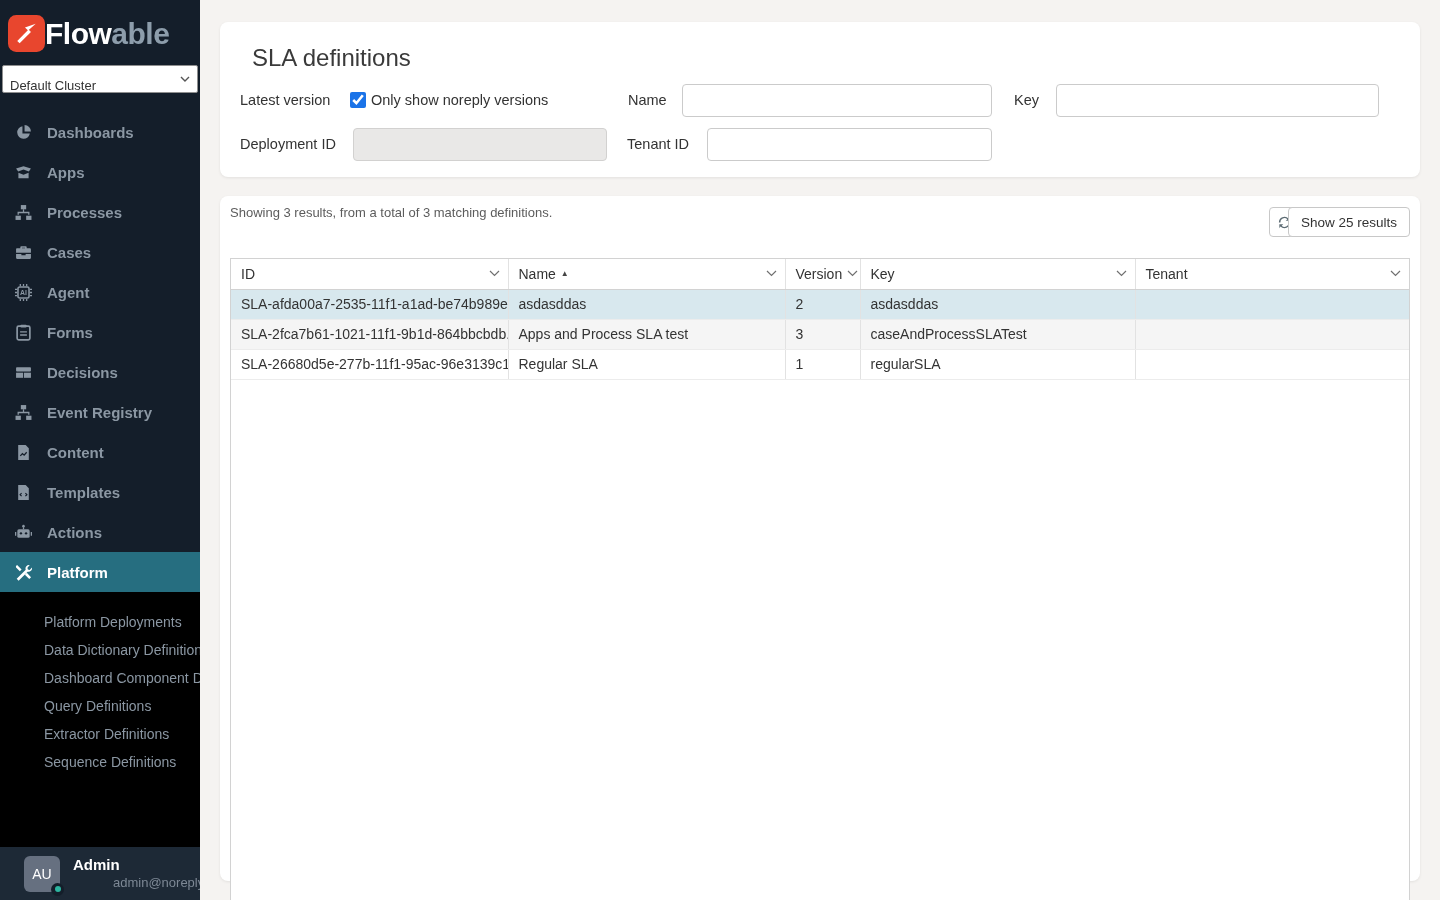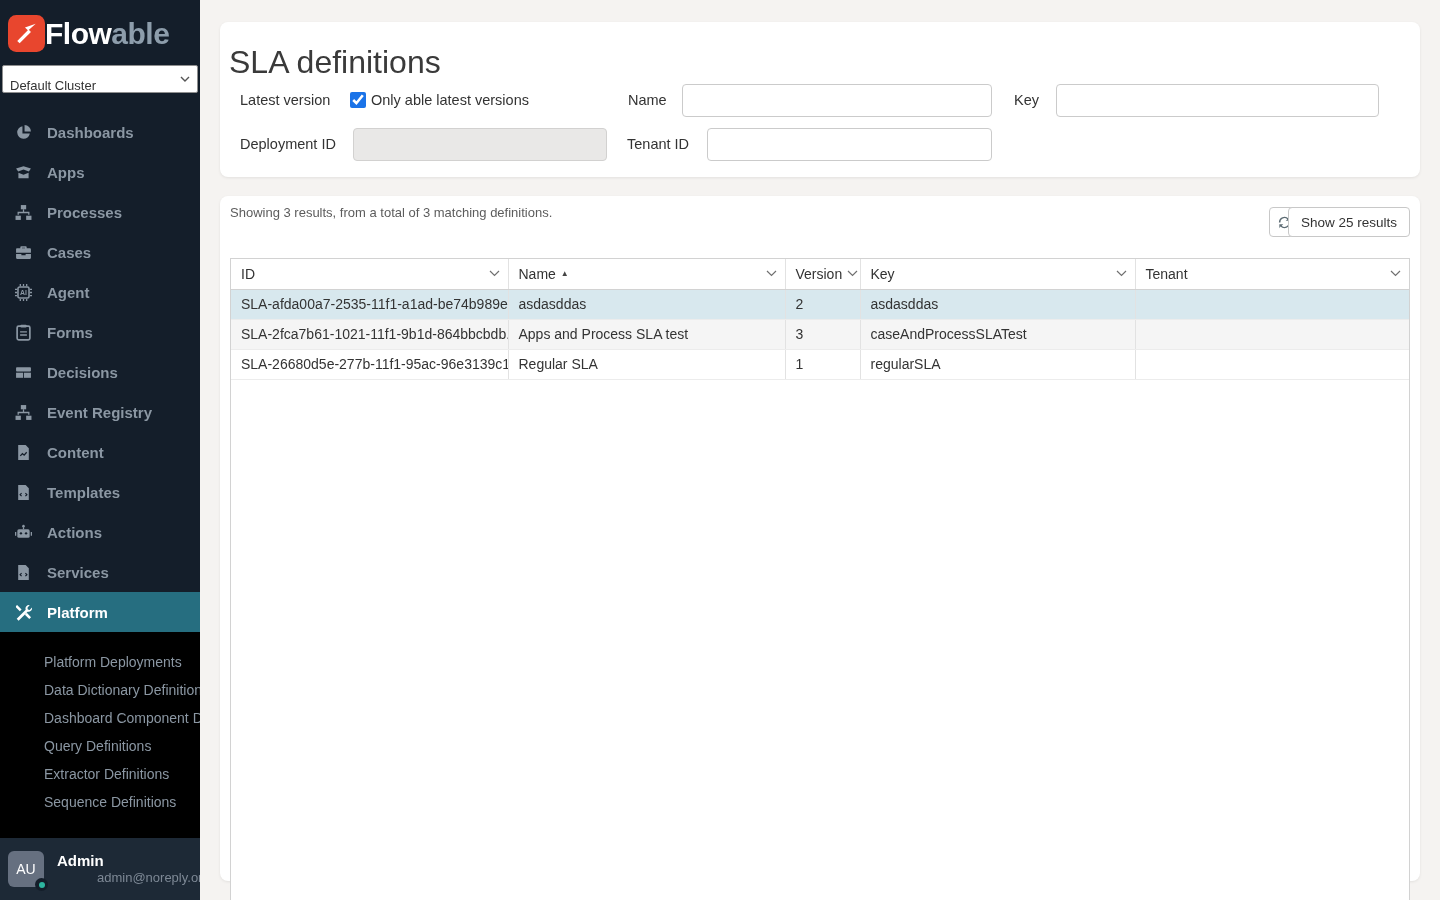--- a/index.html
+++ b/index.html
@@ -23,32 +23,32 @@
     padding:12px 22px 0 7px; appearance:none; -webkit-appearance:none;
     font-family:"Liberation Sans", sans-serif;
   }
   .cluster-chevron { position:absolute; right:8px; top:11px; pointer-events:none; }
   .nav { padding-top:9px; }
   .nav-item { height:40px; display:flex; align-items:center; gap:15px; padding-left:15px; color:#8b97a3; font-size:15px; font-weight:600; cursor:pointer; }
   .nav-item svg { width:17px; height:17px; flex:none; }
   .nav-item.active { background:#266e80; color:#ffffff; }
   .submenu { flex:1 1 auto; overflow:hidden; background:#000000; padding-top:16px; }
   .submenu-item { height:28px; line-height:28px; padding-left:44px; color:#8b97a3; font-size:14px; white-space:nowrap; overflow:hidden; cursor:pointer; }
-  .user-footer { height:62px; flex:none; background:#1d2936; display:flex; align-items:center; gap:13px; padding:0 8px; }
+  .user-footer { height:53px; flex:none; background:#1d2936; display:flex; align-items:center; gap:13px; padding:0 24px; }
   .avatar { width:36px; height:36px; background:#667080; border-radius:6px; color:#fff; display:flex; align-items:center; justify-content:center; font-size:14px; position:relative; flex:none; }
   .avatar-badge { position:absolute; right:-4px; bottom:-4px; width:13px; height:13px; border-radius:50%; background:#141e2a; display:flex; align-items:center; justify-content:center; }
   .avatar-badge span { width:6px; height:6px; border-radius:50%; background:#2db5a0; }
   .user-name { color:#fff; font-weight:700; font-size:15px; line-height:1.25; }
   .user-email { color:#7d8895; font-size:13px; line-height:1.25;margin-left:40px; }
   
   .main { flex:1; display:flex; flex-direction:column; overflow:hidden; }
   .panel { background:#ffffff; border-radius:8px; box-shadow:0 1px 3px rgba(0,0,0,0.08); position:relative; }
   .panel-filters { margin:22px 20px 0 20px; height:155px; }
   .panel-results { margin:19px 20px 0 20px; height:685px; }
-  .page-title { position:absolute; left:9px; top:22px; font-size:32px; color:#3a3a3a; font-weight:400; }
+  .page-title { position:absolute; left:32px; top:22px; font-size:24px; color:#3a3a3a; font-weight:400; }
   .f-label { position:absolute; font-size:14.5px; color:#333; }
   .f-input { position:absolute; height:33px; border:1px solid #cbcbcb; border-radius:4px; padding:0 8px; font-size:14px; color:#333; background:#fff; font-family:"Liberation Sans", sans-serif; }
   .f-input:disabled { background:#e9e8e7; border-color:#d2d1d0; }
   .cb { position:absolute; left:130px; top:70px; width:16px; height:16px; margin:0; accent-color:#1a73e8; }
   
   .summary { position:absolute; left:10px; top:9px; font-size:13px; color:#5c5c5c; }
   .icon-btn { position:absolute; top:11px; right:121px; width:30px; height:30px; border:1px solid #c8c8c8; border-radius:4px; background:#fff; display:flex; align-items:center; justify-content:center; color:#5c6b73; cursor:pointer; padding:0; }
   .show-btn { position:absolute; top:11px; right:10px; height:30px; padding:0 12px; border:1px solid #c8c8c8; border-radius:4px; background:#fff; font-size:13.5px; color:#333; font-family:"Liberation Sans", sans-serif; cursor:pointer; }
   .table-wrap { position:absolute; left:10px; right:10px; top:62px; height:752px; border:1px solid #d2d2d2; background:#fff; }
   table { width:100%; border-collapse:collapse; table-layout:fixed; font-size:14px; color:#333; }
@@ -168,27 +168,20 @@
       <svg viewBox="0 0 16 16">
           <circle cx="8" cy="2" r="1.2" fill="currentColor"></circle>
           <path d="M8 3v2" stroke="currentColor" stroke-width="1.2"></path>
           <rect x="2.2" y="5" width="11.6" height="8" rx="1.5" fill="currentColor"></rect>
           <path d="M0.6 7.5v3.5M15.4 7.5v3.5" stroke="currentColor" stroke-width="1.2"></path>
           <circle cx="5.6" cy="8.8" r="1.1" fill="#141e2a"></circle>
           <circle cx="10.4" cy="8.8" r="1.1" fill="#141e2a"></circle>
         </svg>
       <span>Actions</span>
     </div>
-    <div class="nav-item">
-      <svg viewBox="0 0 16 16">
-          <path fill="currentColor" d="M3 1h7l3 3v11H3z"></path>
-          <path d="M6.2 8.6L4.8 10l1.4 1.4M9.8 8.6L11.2 10 9.8 11.4" stroke="#141e2a" stroke-width="1.1" fill="none"></path>
-        </svg>
-      <span>Services</span>
-    </div>
     <div class="nav-item active">
       <svg viewBox="0 0 16 16" fill="currentColor">
           <path d="M13.9 1a3.3 3.3 0 0 0-3.8 4.4L1.6 13.9l1.8 1.8 8.5-8.5A3.3 3.3 0 0 0 16 3.4l-2.2 2.2-1.7-.4-.4-1.7z"></path>
           <path d="M2 1l4.2 4.2-1.7 1.7L1 3.4c-.4-1 .1-2 1-2.4zM9.3 10l1.8-1.7 4 4.1-1.7 1.7z"></path>
         </svg>
       <span>Platform</span>
     </div>
   </div>
 
   <div class="submenu">
@@ -214,21 +207,21 @@
   </div>
 </div>
 
 <div class="main">
 
   <div class="panel panel-filters">
     <div class="page-title">SLA definitions</div>
 
     <div class="f-label" style="left:20px; top:70px;">Latest version</div>
     <input type="checkbox" class="cb" checked="true" style="">
-    <div class="f-label" style="left:151px; top:70px;">Only able latest versions</div>
+    <div class="f-label" style="left:151px; top:70px;">Only show noreply versions</div>
 
     <div class="f-label" style="left:408px; top:70px;">Name</div>
     <input class="f-input" style="left: 462px; top: 62px; width: 310px;">
 
     <div class="f-label" style="left:794px; top:70px;">Key</div>
     <input class="f-input" style="left: 836px; top: 62px; width: 323px;">
 
     <div class="f-label" style="left:20px; top:114px;">Deployment ID</div>
     <input class="f-input" style="left: 133px; top: 106px; width: 254px;" disabled="">
 

